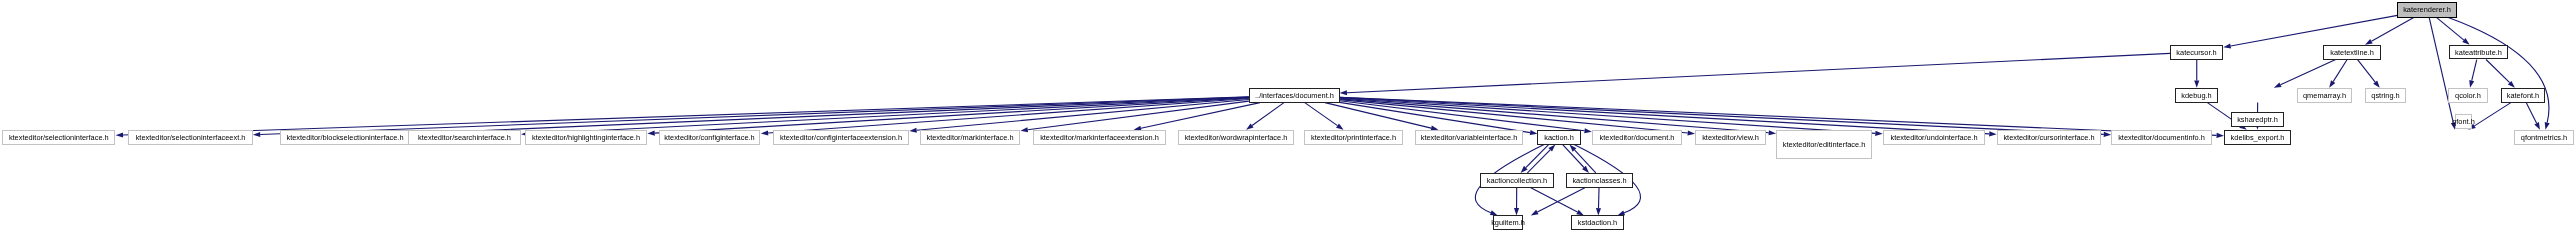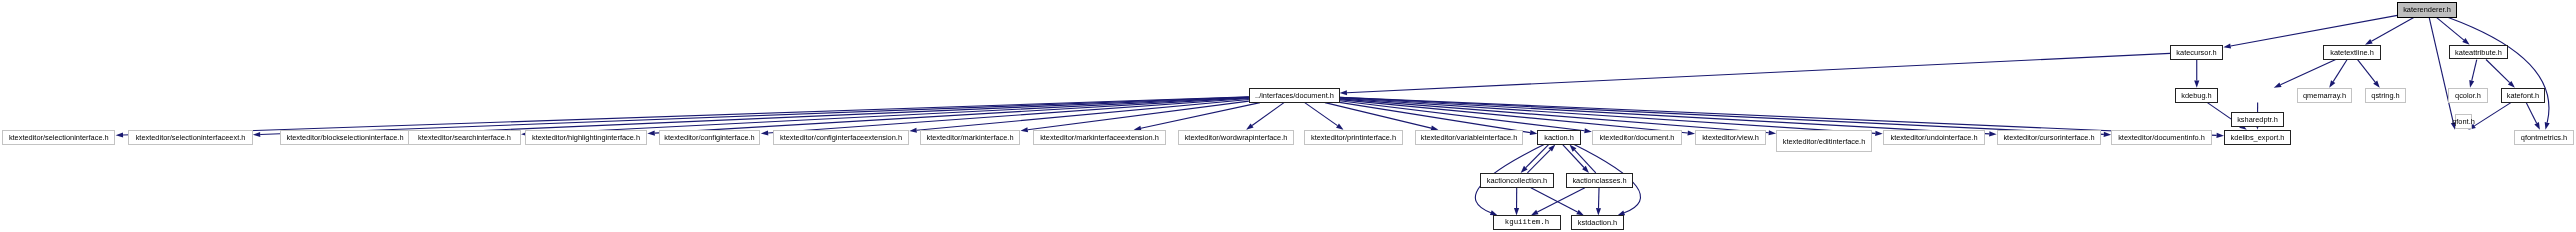--- a/index.html
+++ b/index.html
@@ -133,25 +133,25 @@
     <div class="node external" style="left: 659px; top: 130px; width: 101px; height: 14.7px;">ktexteditor/configinterface.h</div>
     <div class="node external" style="left: 773px; top: 130px; width: 136px; height: 14.7px;">ktexteditor/configinterfaceextension.h</div>
     <div class="node external" style="left: 920px; top: 130px; width: 100px; height: 14.7px;">ktexteditor/markinterface.h</div>
     <div class="node external" style="left: 1033px; top: 130px; width: 133px; height: 14.7px;">ktexteditor/markinterfaceextension.h</div>
     <div class="node external" style="left: 1178px; top: 130px; width: 116px; height: 14.7px;">ktexteditor/wordwrapinterface.h</div>
     <div class="node external" style="left: 1304px; top: 130px; width: 99px; height: 14.7px;">ktexteditor/printinterface.h</div>
     <div class="node external" style="left: 1415px; top: 130px; width: 108px; height: 14.7px;">ktexteditor/variableinterface.h</div>
     <div class="node internal" style="left: 1537px; top: 130px; width: 44px; height: 14.7px;">kaction.h</div>
     <div class="node external" style="left: 1592px; top: 130px; width: 90px; height: 14.7px;">ktexteditor/document.h</div>
     <div class="node external" style="left: 1695px; top: 130px; width: 71px; height: 14.7px;">ktexteditor/view.h</div>
-    <div class="node external" style="left: 1776px; top: 130px; width: 96px; height: 22px;">ktexteditor/editinterface.h</div>
+    <div class="node external" style="left: 1776px; top: 130px; width: 96px; height: 29px;">ktexteditor/editinterface.h</div>
     <div class="node external" style="left: 1883px; top: 130px; width: 102px; height: 14.7px;">ktexteditor/undointerface.h</div>
     <div class="node external" style="left: 1997px; top: 130px; width: 104px; height: 14.7px;">ktexteditor/cursorinterface.h</div>
     <div class="node external" style="left: 2111px; top: 130px; width: 101px; height: 14.7px;">ktexteditor/documentinfo.h</div>
     <div class="node internal" style="left: 2224px; top: 130px; width: 67px; height: 14.7px;">kdelibs_export.h</div>
     <div class="node external" style="left: 2439px; top: 114px; width: 17px; height: 14.7px; margin-left: 16px;">qfont.h</div>
     <div class="node external" style="left: 2514px; top: 130px; width: 60px; height: 14.7px;">qfontmetrics.h</div>
     <div class="node internal" style="left: 1480px; top: 173px; width: 74px; height: 14.7px;">kactioncollection.h</div>
     <div class="node internal" style="left: 1566px; top: 173px; width: 67px; height: 14.7px;">kactionclasses.h</div>
-    <div class="node internal" style="left: 1493px; top: 215px; width: 68px; height: 14.7px; font-family: Liberation Mono, monospace;">kguiitem.h</div>
+    <div class="node internal" style="left: 1493px; top: 215px; width: 30px; height: 14.7px;">kguiitem.h</div>
     <div class="node internal" style="left: 1571px; top: 215px; width: 53px; height: 14.7px;">kstdaction.h</div>
   </div>
 
 
 </body></html>

